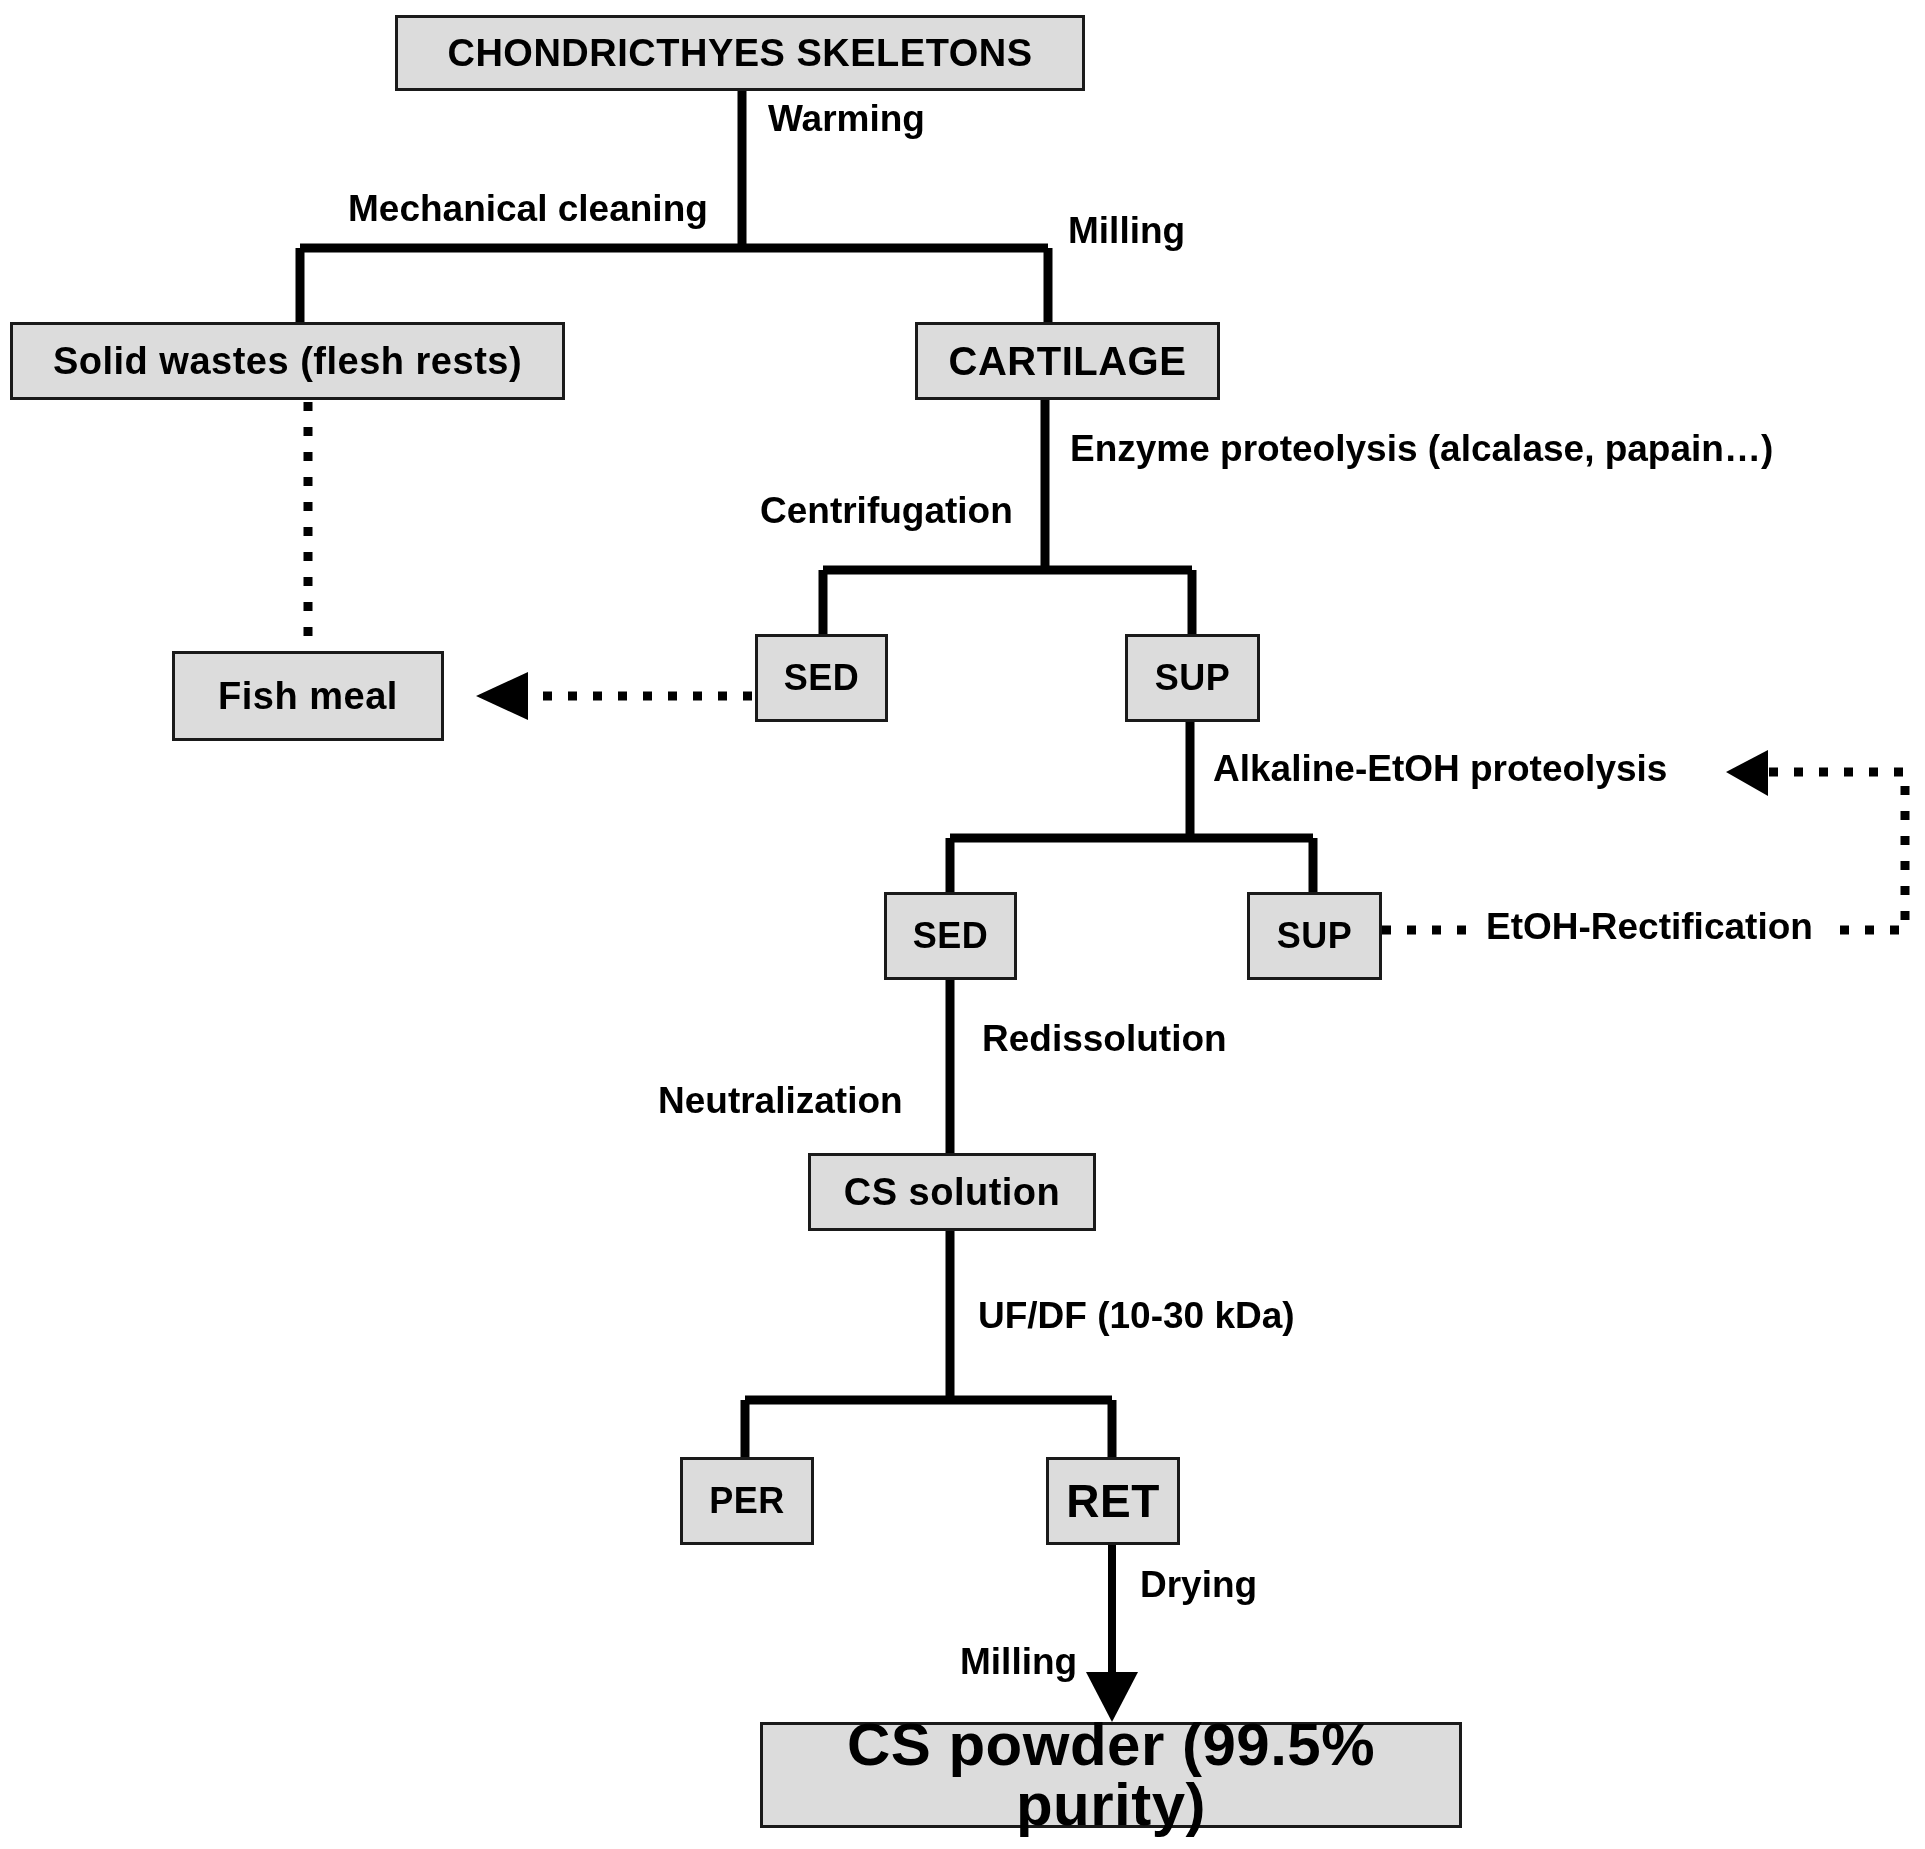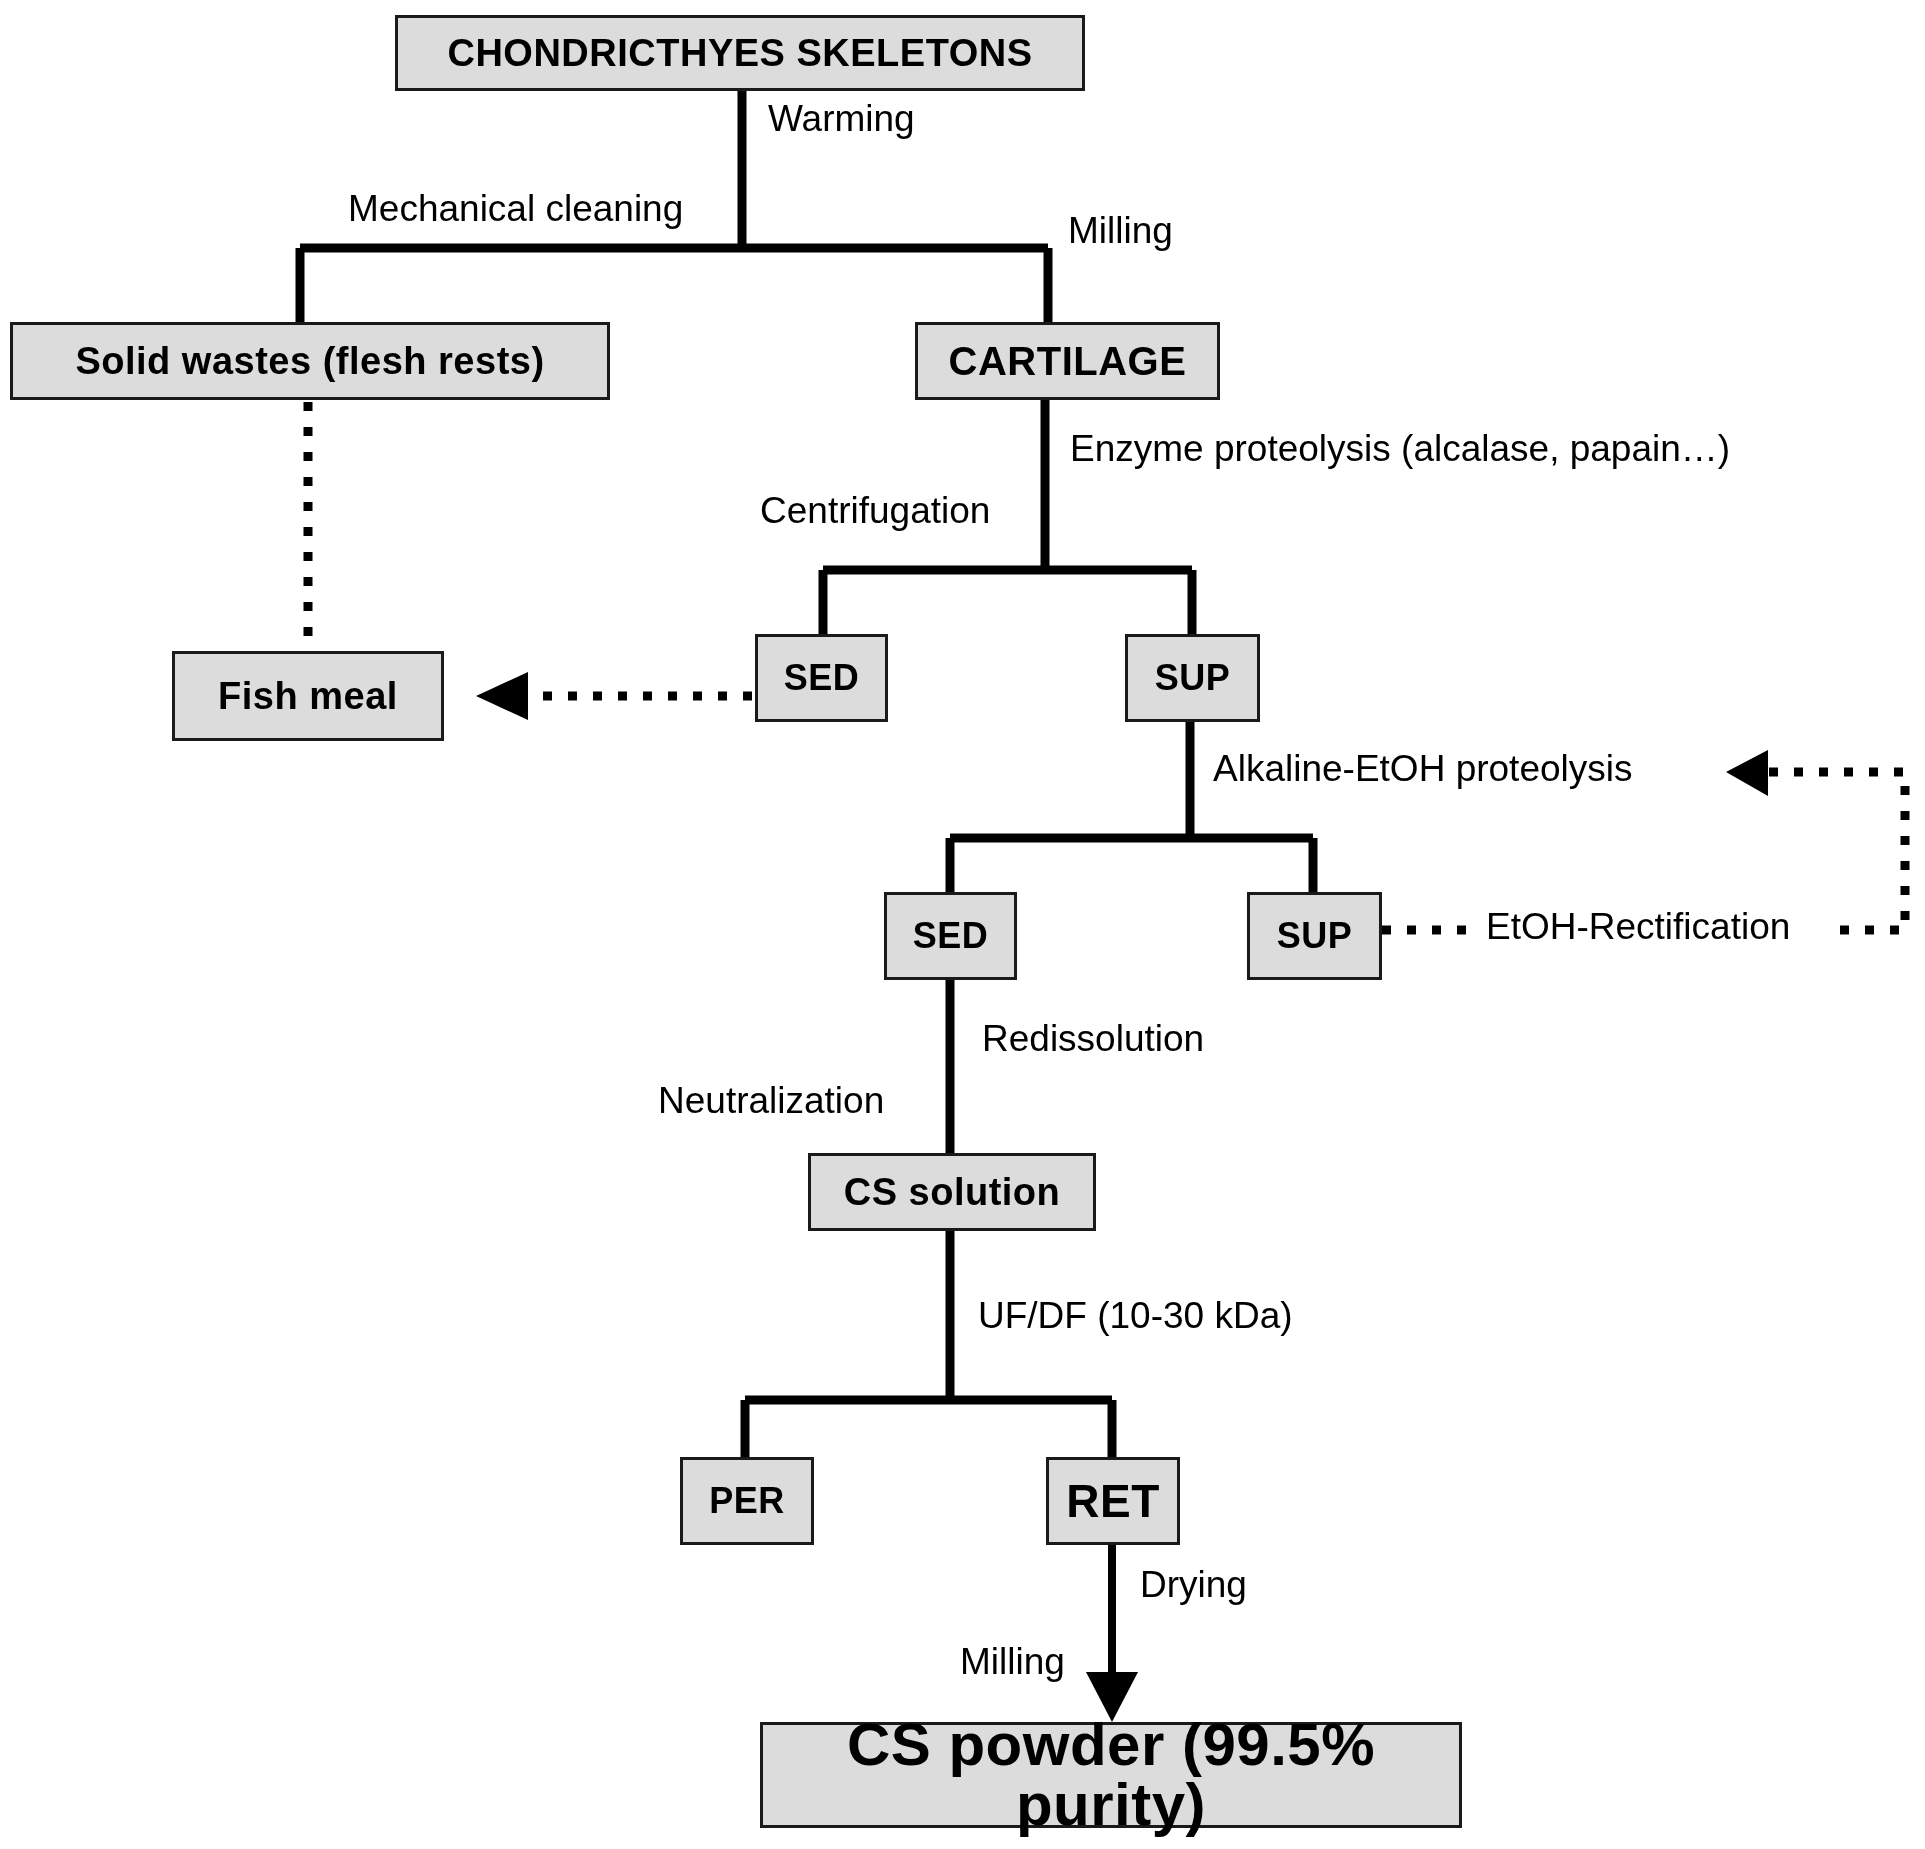--- a/index.html
+++ b/index.html
@@ -26,21 +26,21 @@
     color: #000000;
     font-weight: bold;
     letter-spacing: 0.5px;
     z-index: 5;
     text-align: center;
     line-height: 1;
   }
   .label {
     position: absolute;
     color: #000000;
-    font-weight: normal;
+    font-weight: bold;
     white-space: nowrap;
     z-index: 6;
     line-height: 1;
   }
   svg.wires {
     position: absolute;
     left: 0;
     top: 0;
     width: 1925px;
     height: 1849px;
@@ -93,21 +93,21 @@
     <path class="solid" d="M 1112 1400 L 1112 1457"></path>
 
     <path class="solid-thin" d="M 1112 1543 L 1112 1684"></path>
     <polygon points="1086,1672 1138,1672 1112,1722" fill="#000000"></polygon>
   </svg>
 
   <div class="node" style="left:395px; top:15px; width:690px; height:76px; font-size:38px;">
     <span>CHONDRICTHYES SKELETONS</span>
   </div>
 
-  <div class="node" style="left:10px; top:322px; width:600px; height:78px; font-size:38px;">
+  <div class="node" style="left:10px; top:322px; width:555px; height:78px; font-size:38px;">
     <span>Solid wastes (flesh rests)</span>
   </div>
 
   <div class="node" style="left:915px; top:322px; width:305px; height:78px; font-size:40px;">
     <span>CARTILAGE</span>
   </div>
 
   <div class="node" style="left:172px; top:651px; width:272px; height:90px; font-size:38px;">
     <span>Fish meal</span>
   </div>

